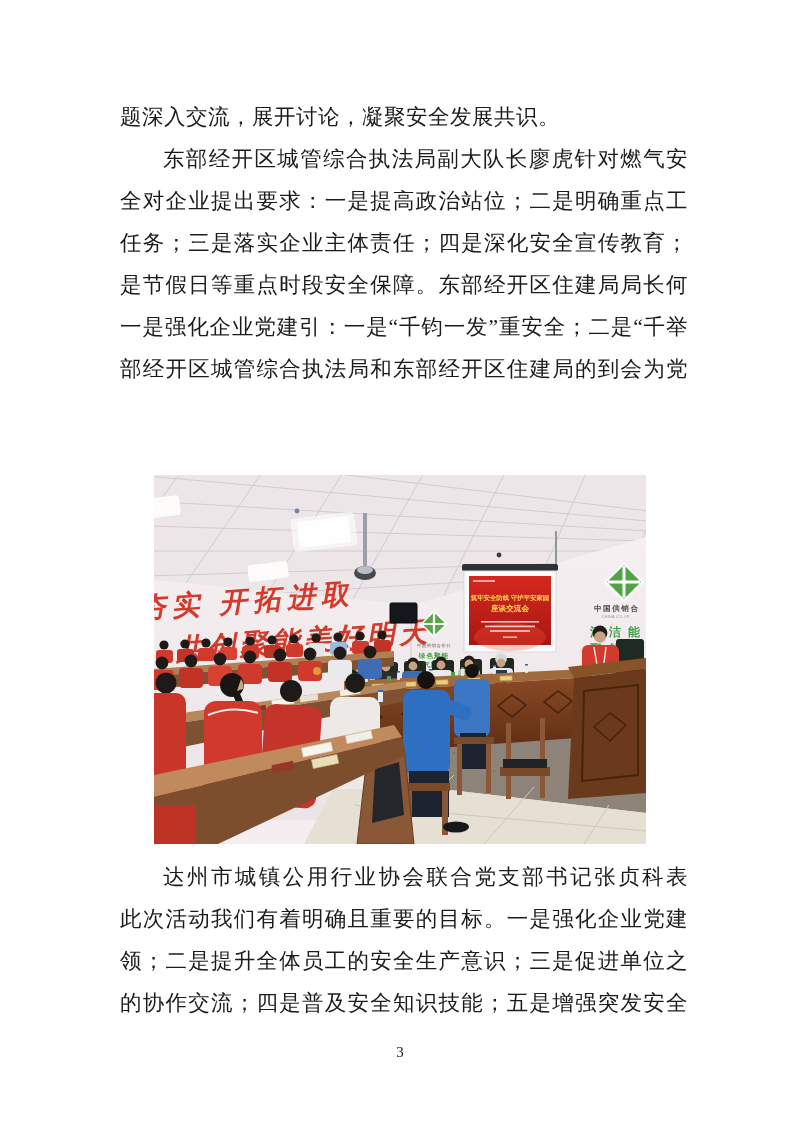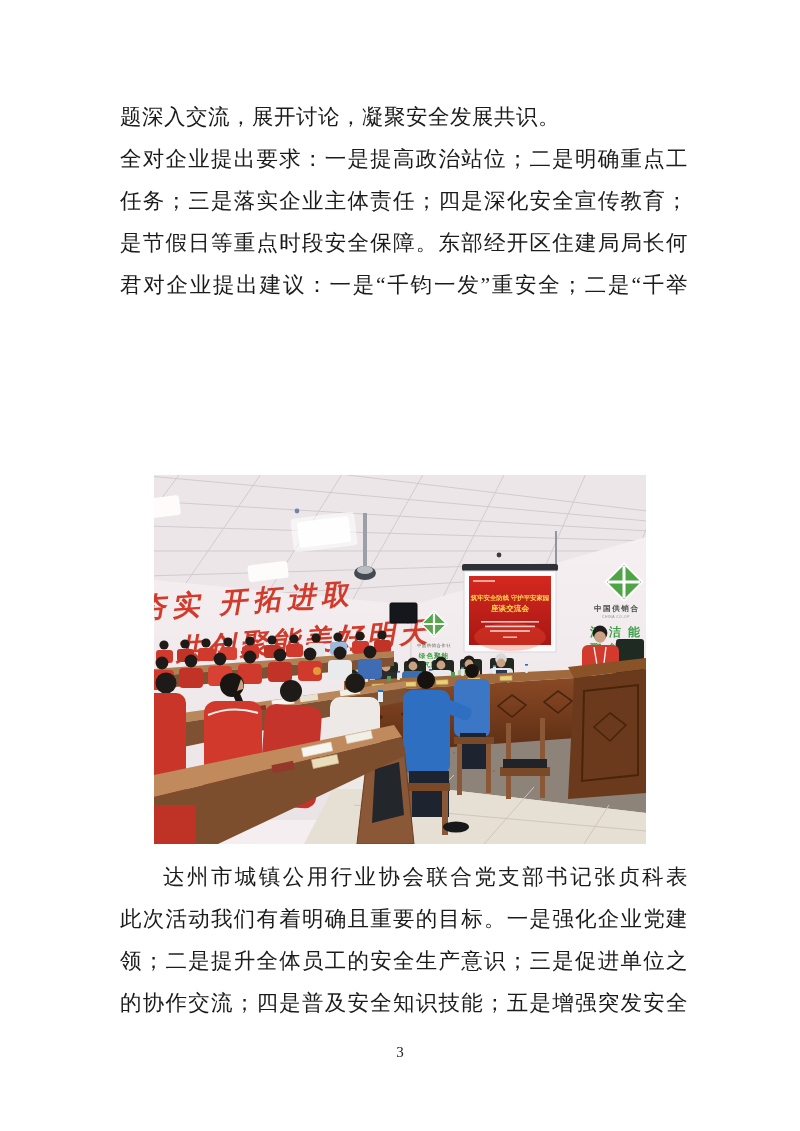--- a/index.html
+++ b/index.html
@@ -25,24 +25,26 @@
   .photo svg{display:block;}
   text{font-family:"Liberation Sans","DejaVu Sans",sans-serif;}
 </style>
 </head>
 <body>
 
 <div class="page">
 
   <div class="text-block" id="block1">
     <div class="line parend">题深入交流，展开讨论，凝聚安全发展共识。</div>
+    <div class="line indent">东部经开区城管综合执法局副大队长廖虎针对燃气安</div>
     <div class="line">全对企业提出要求：一是提高政治站位；二是明确重点工作</div>
     <div class="line">任务；三是落实企业主体责任；四是深化安全宣传教育；五</div>
     <div class="line">是节假日等重点时段安全保障。东部经开区住建局局长何显</div>
-    <div class="line">君对企业提出建议：一是“千钧一发”重安全；二是“千举</div>
+    <div class="line">一是强化企业党建引：一是“千钧一发”重安全；二是“千举</div>
+    <div class="line">部经开区城管综合执法局和东部经开区住建局的到会为党</div>
   </div>
 
   <div class="photo">
     <svg width="492" height="369" viewBox="0 0 492 369">
       <defs>
         <linearGradient id="wallGrad" x1="0" y1="0" x2="0" y2="1">
           <stop offset="0" stop-color="#f8f2f4"></stop>
             <stop offset="1" stop-color="#ebe4e7"></stop>
         </linearGradient>
         <linearGradient id="slideGrad" x1="0" y1="0" x2="0" y2="1">

